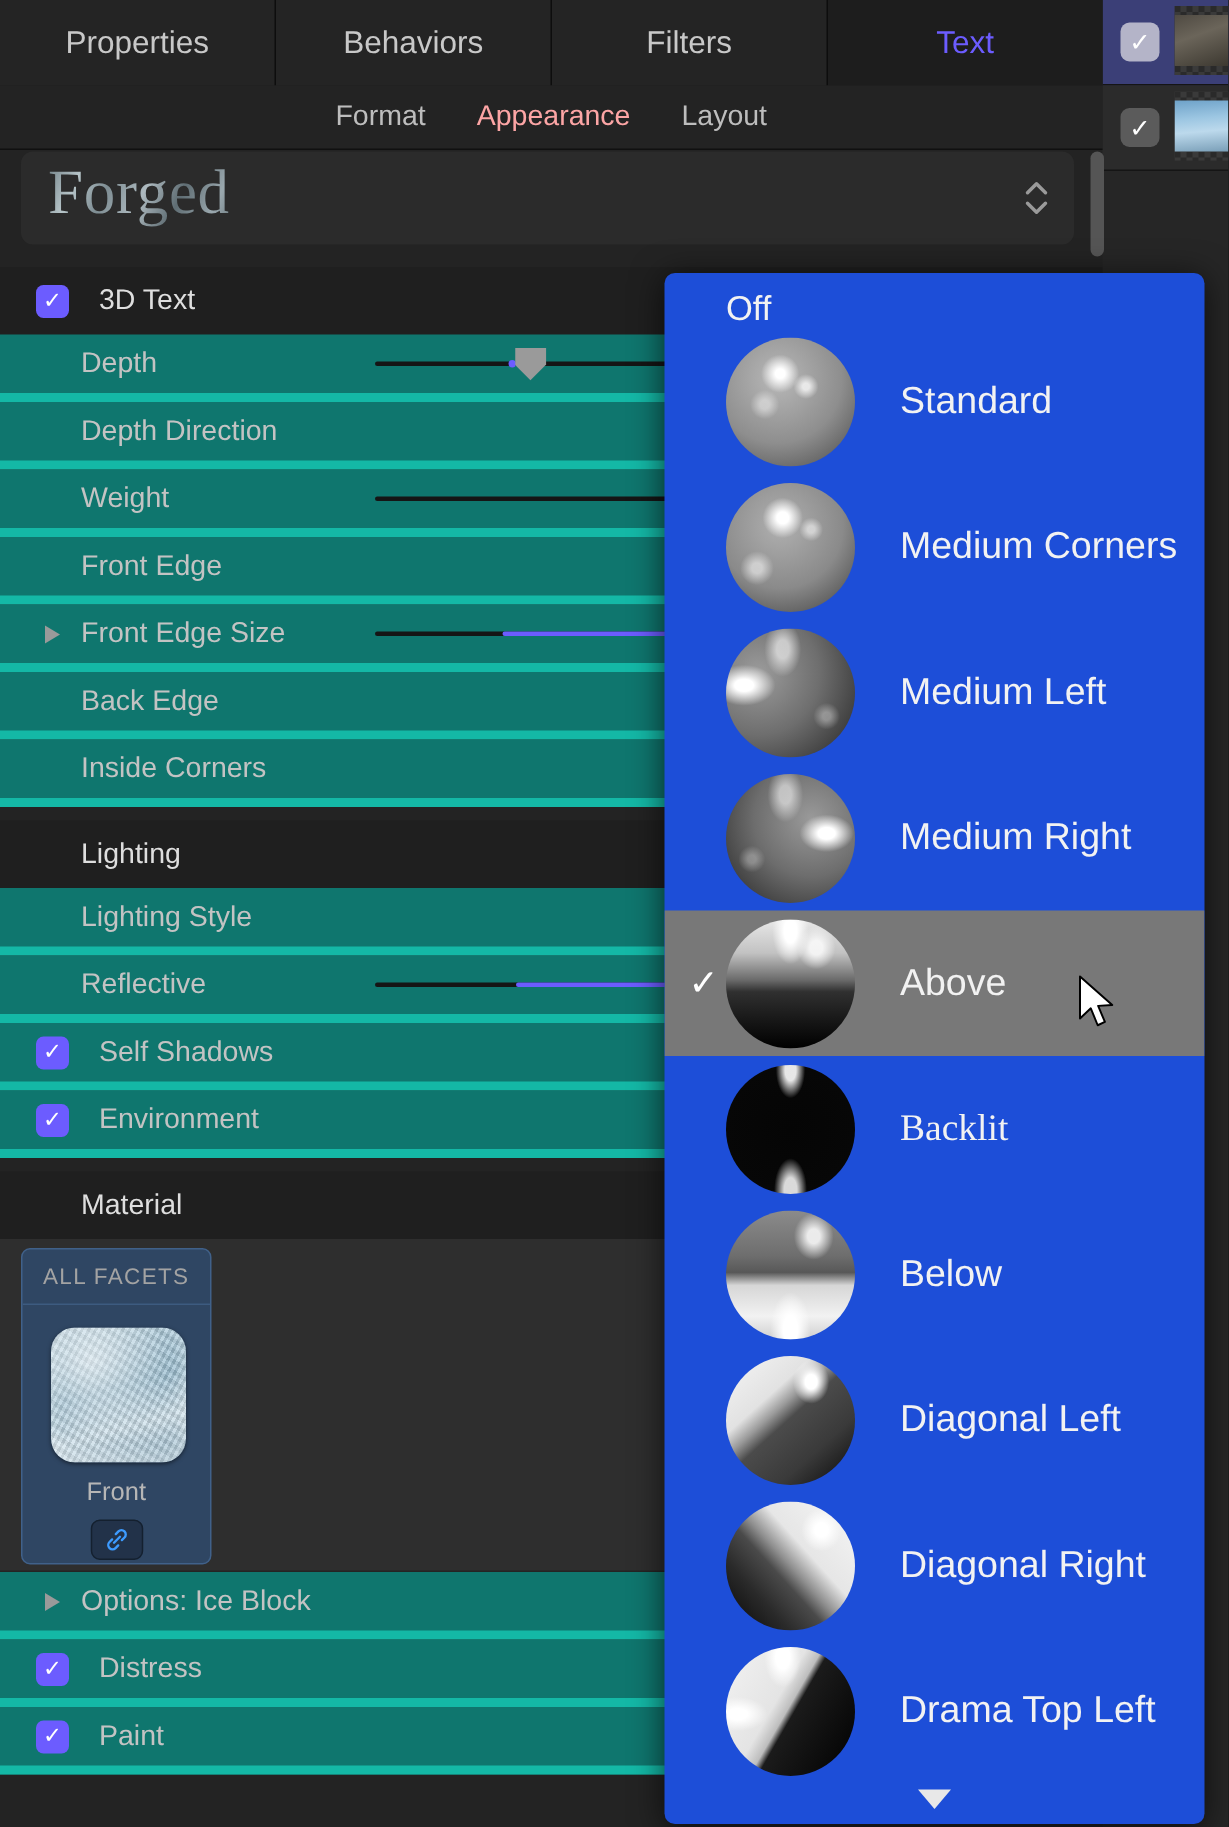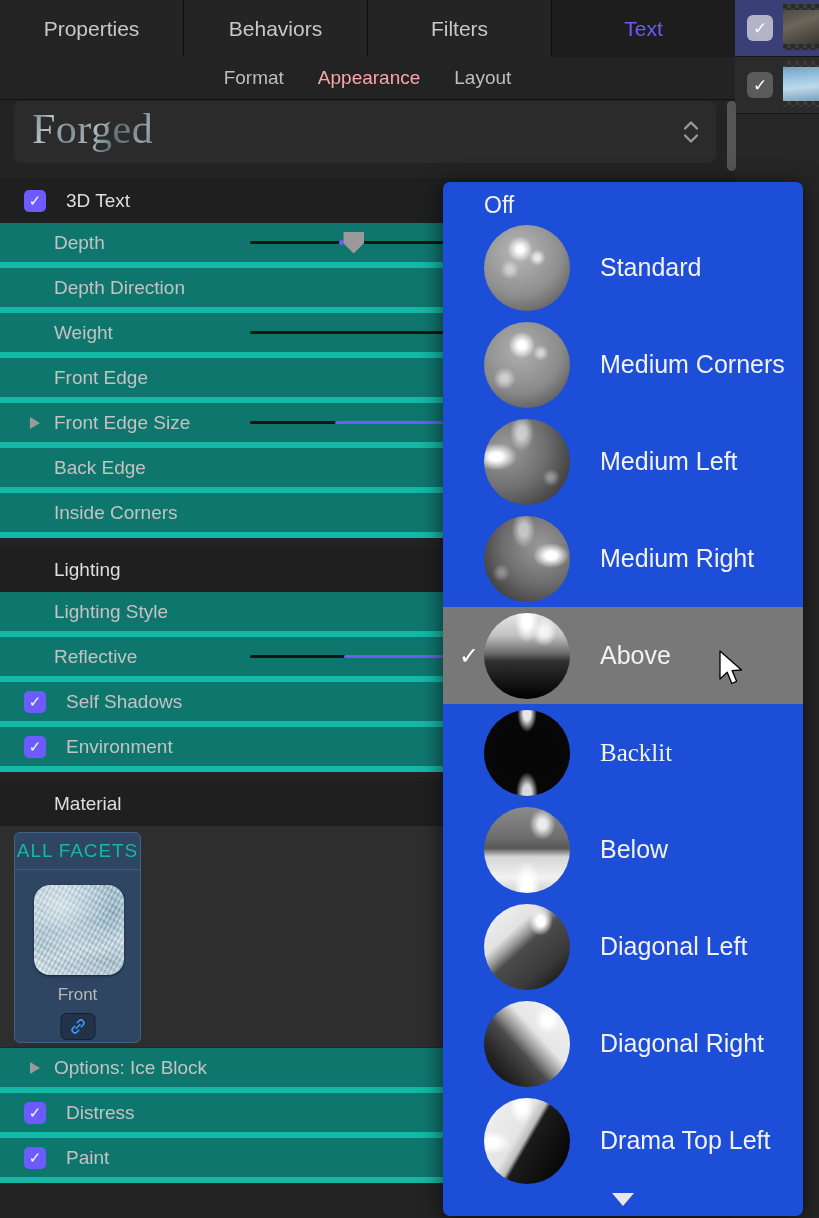--- a/index.html
+++ b/index.html
@@ -138,21 +138,21 @@
 
   
   .mat-area { position:relative; height: 222px; background: #2e2e2e; border-bottom:1px solid #242424;}
   .facet-card {
     position:absolute; left: 14px; top: 6px; width: 127px; height: 211px;
     background: #2f4663; border: 1px solid #40618a; border-radius: 6px;
     overflow: hidden;
   }
   .facet-title {
     height: 37px; display:flex; align-items:center; justify-content:center;
-    color:#14b8a6; font-size: 19px; letter-spacing: 0.9px;
+    color:#a3a3a3; font-size: 15px; letter-spacing: 0.9px;
     border-bottom: 1px solid #3d5b80;
   }
   .facet-thumb {
     position:absolute; left: 19px; top: 52px; width: 90px; height: 90px;
     border-radius: 16px;
     background:
       radial-gradient(circle at 30% 25%, rgba(255,255,255,.55), rgba(255,255,255,0) 55%),
       repeating-linear-gradient(118deg, rgba(255,255,255,.16) 0 2px, rgba(0,0,0,.10) 2px 4px),
       repeating-linear-gradient(32deg, rgba(255,255,255,.10) 0 3px, rgba(0,0,0,.08) 3px 6px),
       linear-gradient(165deg,#bcd6e3 0%, #9dc0d3 45%, #cfe2ec 70%, #8fb2c6 100%);

